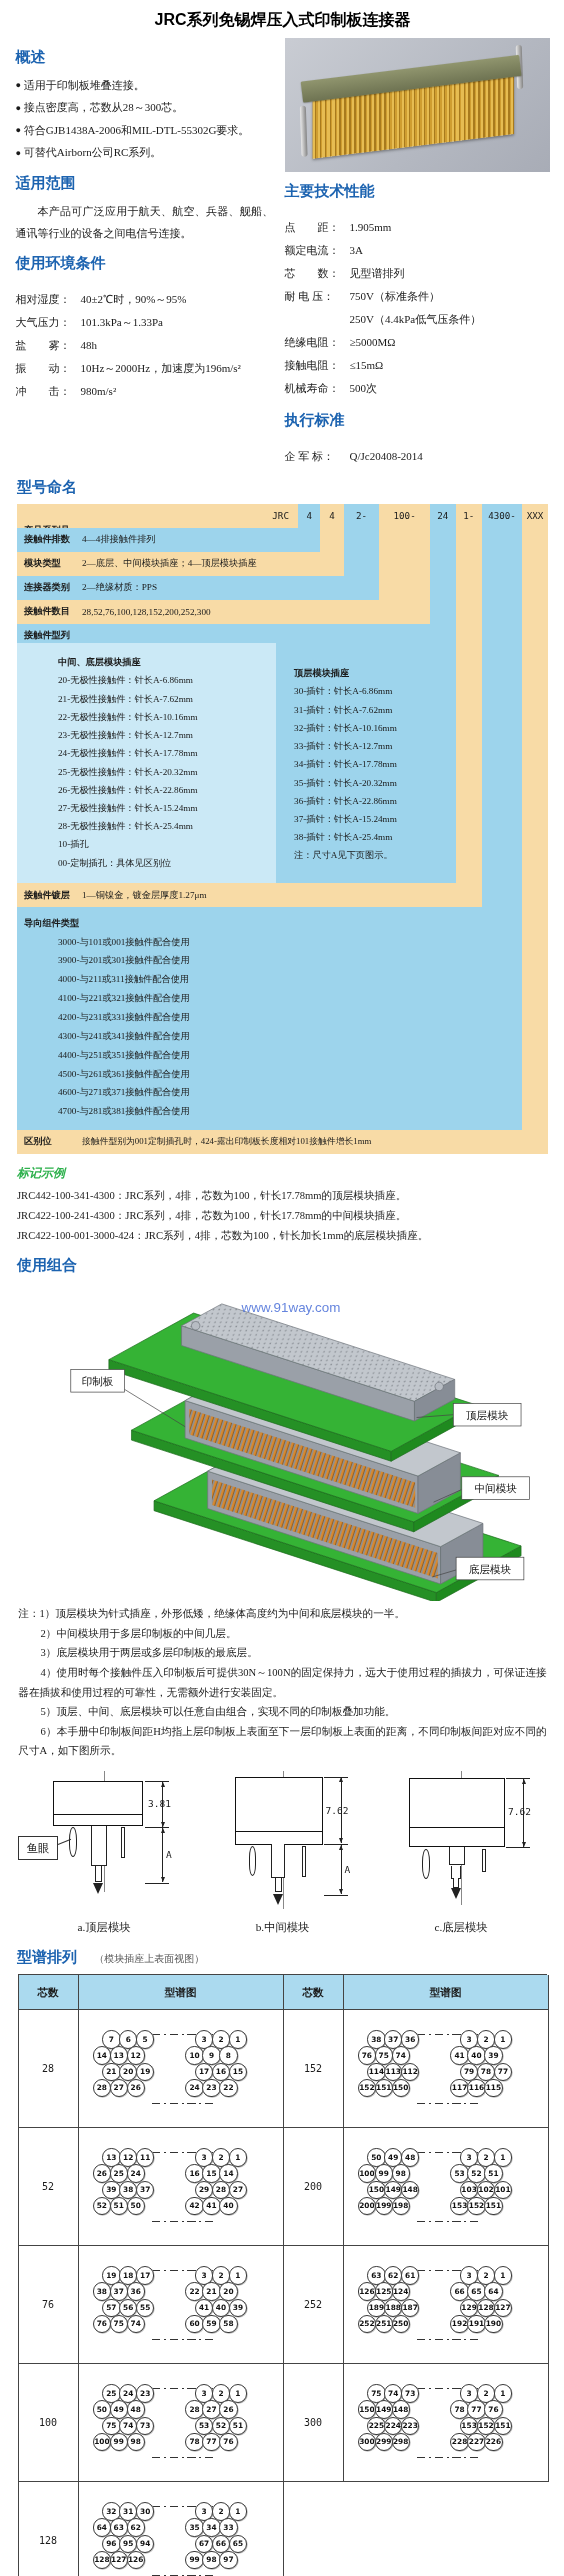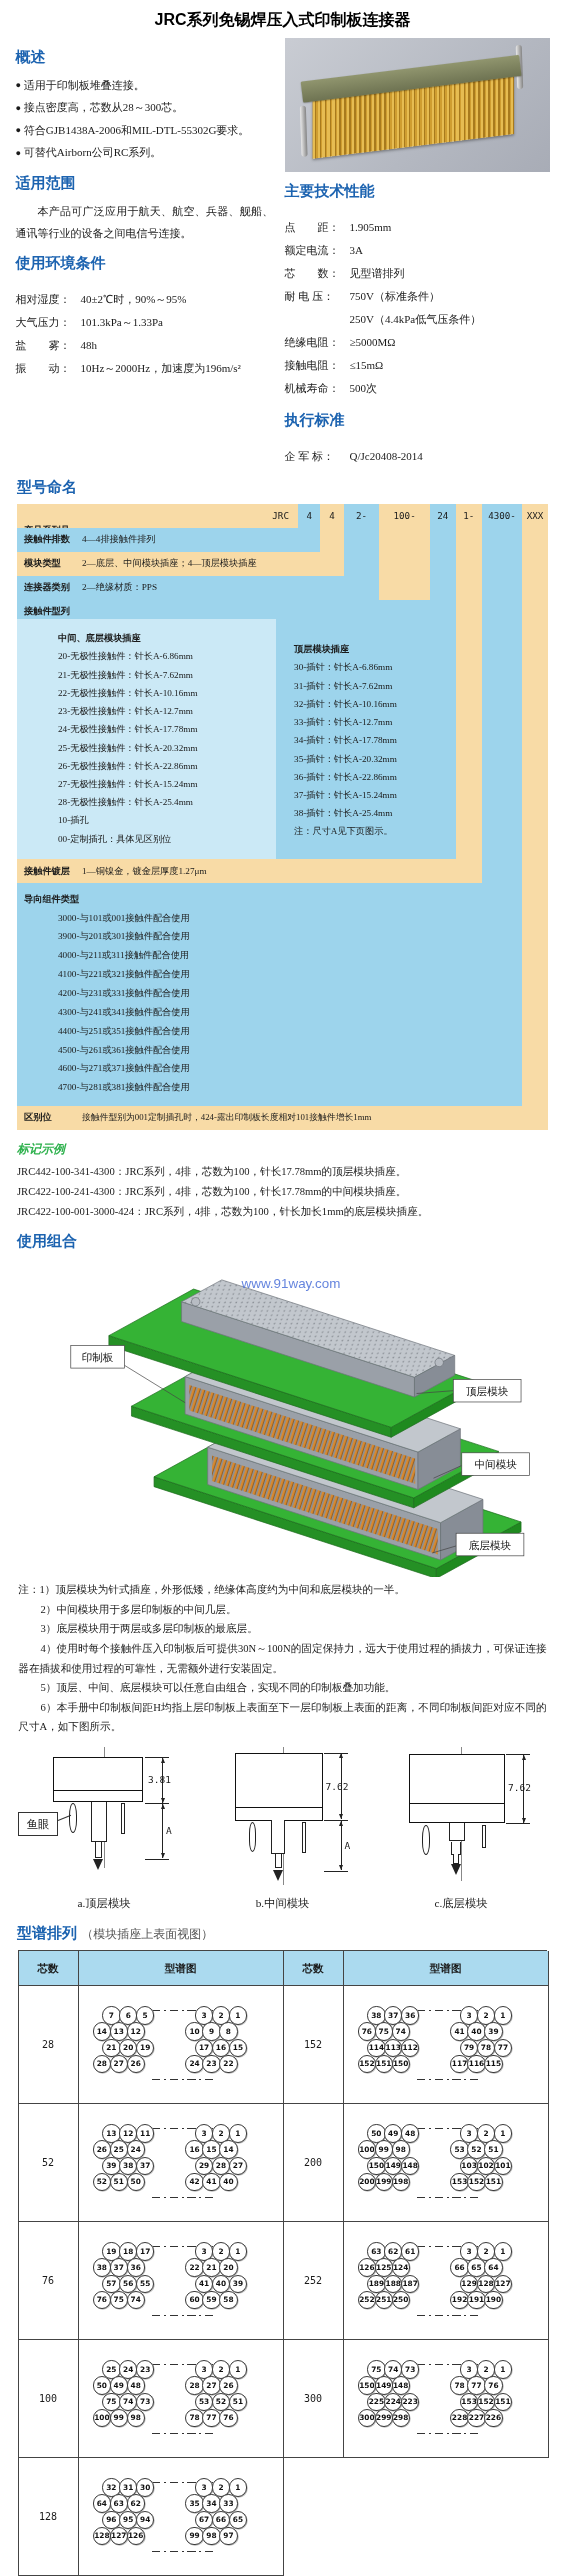--- a/index.html
+++ b/index.html
@@ -104,21 +104,21 @@
   .vdim::before { top: 0; border-bottom: 5.6px solid #222; }
   .vdim::after { bottom: 0; border-top: 5.6px solid #222; }
   .dimtxt { position: absolute; font-family: "DejaVu Sans Mono", monospace; font-size: 9.5px; }
   .fy-box { position: absolute; border: 1.1px solid #333; background: #fff; text-align: center;
             font-size: 11.3px; width: 40px; height: 24px; line-height: 22.6px; }
   .fy-line { position: absolute; border-top: 0.7px solid #333; transform-origin: left center; }
   .dcap { position: absolute; bottom: 0; width: 100%; text-align: center; font-size: 11.3px; }
 
   
   .spec-head { padding: 0 17px; display: flex; align-items: baseline; gap: 4.2px; }
-  .spec-sub { font-size: 12px; color: #555; font-family: "Liberation Serif", serif; }
+  .spec-sub { font-size: 10px; color: #555; font-family: "Liberation Serif", serif; margin-left: 13px; }
   .sp-grid { margin: 7px 17.6px 0; display: grid; grid-template-columns: 60px 205px 60px 205px;
              border-top: 0.7px solid #444; border-left: 0.7px solid #444; }
   .sp-cell { border-right: 0.7px solid #444; border-bottom: 0.7px solid #444; background: #fff; }
   .sp-cell.ghost { border: none; background: transparent; }
   .sp-h { background: #abdaef; font-weight: bold; font-size: 10.6px; text-align: center;
           line-height: 35px; height: 35px; font-family: "Liberation Serif", serif; }
   .sp-count { display: flex; align-items: center; justify-content: center;
               font-family: "DejaVu Sans Mono", monospace; font-size: 10px; }
   .sp-diag { position: relative; height: 118px; padding-top: 22.6px; overflow: hidden; }
   .pr { display: flex; margin-top: -2.1px; padding-left: 15.5px; position: relative; z-index: 1; }
@@ -167,20 +167,24 @@
             <span class="kv-value">101.3kPa～1.33Pa</span>
           </div>
           <div class="kv-row">
             <span class="kv-label">盐　　雾：</span>
             <span class="kv-value">48h</span>
           </div>
           <div class="kv-row">
             <span class="kv-label">振　　动：</span>
             <span class="kv-value">10Hz～2000Hz，加速度为196m/s²</span>
           </div>
+          <div class="kv-row">
+            <span class="kv-label">冲　　击：</span>
+            <span class="kv-value">980m/s²</span>
+          </div>
         </div>
     </div>
 
     <div class="col-r">
       <div class="photo">
         <div class="conn">
           <div class="c-pin-l"></div>
           <div class="c-pin-r"></div>
           <div class="c-pins"></div>
           <div class="c-top"></div>
@@ -265,20 +269,24 @@
         <span class="nlabel">接触件排数</span>
         <span class="ndesc">4—4排接触件排列</span>
       </div>
       <div class="nrow bg-cream" style="width:61.6%">
         <span class="nlabel">模块类型</span>
         <span class="ndesc">2—底层、中间模块插座；4—顶层模块插座</span>
       </div>
       <div class="nrow bg-blue" style="width:68.2%">
         <span class="nlabel">连接器类别</span>
         <span class="ndesc">2—绝缘材质：PPS</span>
+      </div>
+      <div class="nrow bg-cream" style="width:77.8%">
+        <span class="nlabel">接触件数目</span>
+        <span class="ndesc">28,52,76,100,128,152,200,252,300</span>
       </div>
 
       <div class="nrow tallrow bg-blue" style="width:82.6%">
         <div class="band">接触件型列</div>
         <div class="ct-cols">
           <div class="ct-left bg-lblue">
             <div class="ct-title">中间、底层模块插座</div>
             <ul class="nlist">
                 <li>20-无极性接触件：针长A-6.86mm</li>
                 <li>21-无极性接触件：针长A-7.62mm</li>

